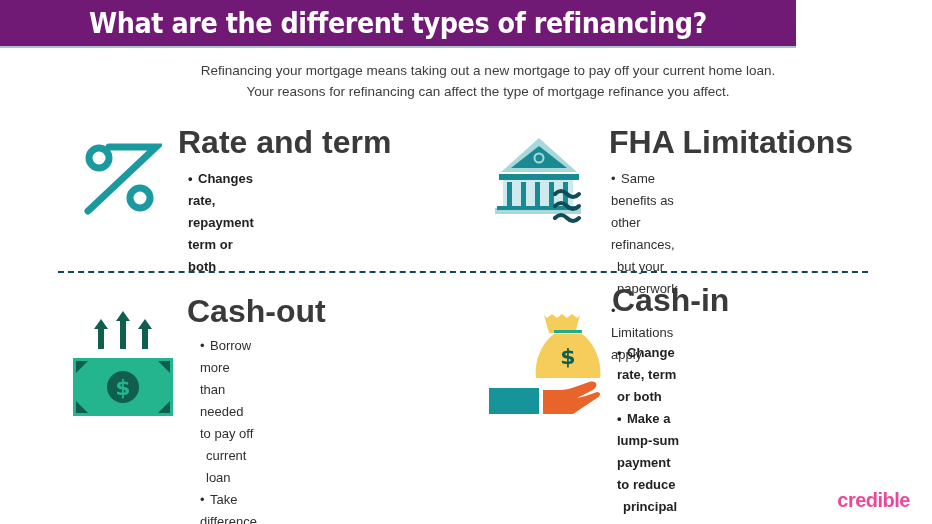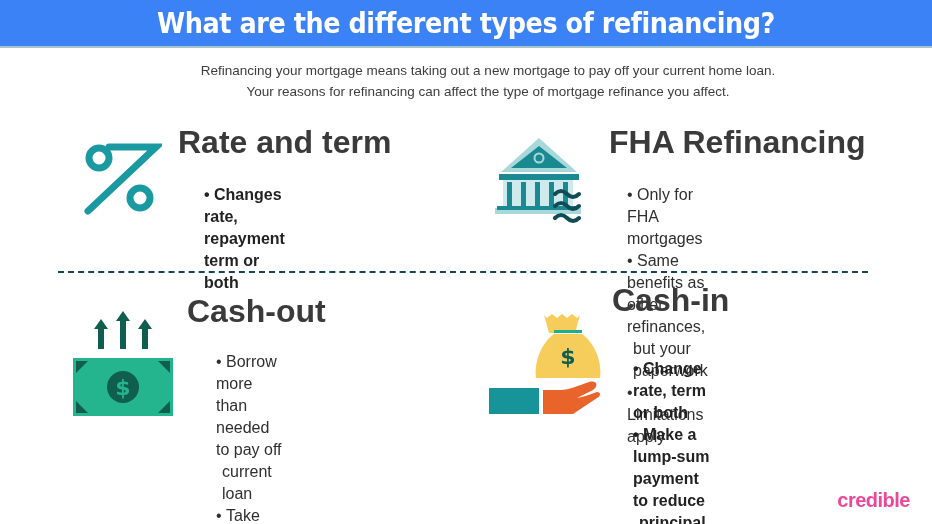--- a/index.html
+++ b/index.html
@@ -1,22 +1,22 @@
 <!DOCTYPE html>
 <html><head>
 <meta charset="utf-8">
 <style>
   html,body{margin:0;padding:0;background:#ffffff;}
   body{width:932px;height:524px;position:relative;overflow:hidden;font-family:"Liberation Sans",sans-serif;color:#333333;}
-  .header{position:absolute;left:0;top:0;width:932px;height:46px;background:#3b82f6;border-bottom:2px solid #a8c4cb;}
+  .header{position:absolute;left:0;top:0;width:796px;height:46px;background:#701a75;border-bottom:2px solid #a8c4cb;}
   .header h1{margin:0;text-align:center;color:#ffffff;font-family:"DejaVu Sans",sans-serif;font-weight:bold;font-size:29px;line-height:46px;letter-spacing:-0.5px;transform:scaleX(0.88);}
   .intro{position:absolute;left:0;top:60px;width:932px;text-align:center;font-size:13.5px;line-height:21px;color:#3d3d3d;padding-left:22px;}
   .section{position:absolute;}
   .section h2{margin:0;font-size:32px;font-weight:bold;color:#3a3a3a;position:absolute;white-space:nowrap;}
-  .section ul{position:absolute;margin:16px;padding:0;list-style:none;font-size:16px;line-height:22px;color:#2f2f2f;}
+  .section ul{position:absolute;margin:0;padding:0;list-style:none;font-size:13px;line-height:22px;color:#2f2f2f;}
   .section ul.bold li{font-weight:bold;color:#222;}
   .section li{padding-left:0;}
   .section li .b{display:inline-block;width:10px;}
   .icon{position:absolute;}
   .divider{position:absolute;left:58px;top:271px;width:810px;height:0;border-top:2px dashed #134654;}
   .brand{position:absolute;right:22px;top:489px;font-size:20px;font-weight:bold;color:#ec4899;letter-spacing:-0.5px;}
 </style>
 </head>
 <body>
 
@@ -56,23 +56,22 @@
     <rect x="56" y="46" width="5" height="24" fill="#1a8a92"></rect>
     <rect x="70" y="46" width="5" height="24" fill="#1a8a92"></rect>
     <rect x="2" y="72" width="86" height="6" fill="#a9d8db"></rect>
     <rect x="4" y="70" width="80" height="4" fill="#1a8a92"></rect>
     <g fill="none" stroke="#114b55" stroke-width="4" stroke-linecap="round">
       <path d="M62 58 q6 -6 12 0 t12 0"></path>
       <path d="M62 70 q6 -6 12 0 t12 0"></path>
       <path d="M62 82 q6 -6 12 0 t12 0"></path>
     </g>
   </svg>
-  <h2 style="left:609px;top:124px;">FHA Refinancing</h2>
+  <h2 style="left:609px;top:124px;">FHA Limitations</h2>
   <ul style="left:611px;top:168px;">
-    <li><span class="b">•</span><span>Only for FHA mortgages</span></li>
     <li><span class="b">•</span><span>Same benefits as other refinances,</span></li>
     <li style="padding-left:6px;"><span>but your paperwork</span></li>
     <li><span class="b">•</span><span>Limitations apply</span></li>
   </ul>
 </div>
 
 <div class="divider"></div>
 
 <div class="section" style="left:0;top:0;">
   <svg class="icon" style="left:72px;top:311px;" width="102" height="106" viewBox="0 0 102 106">

